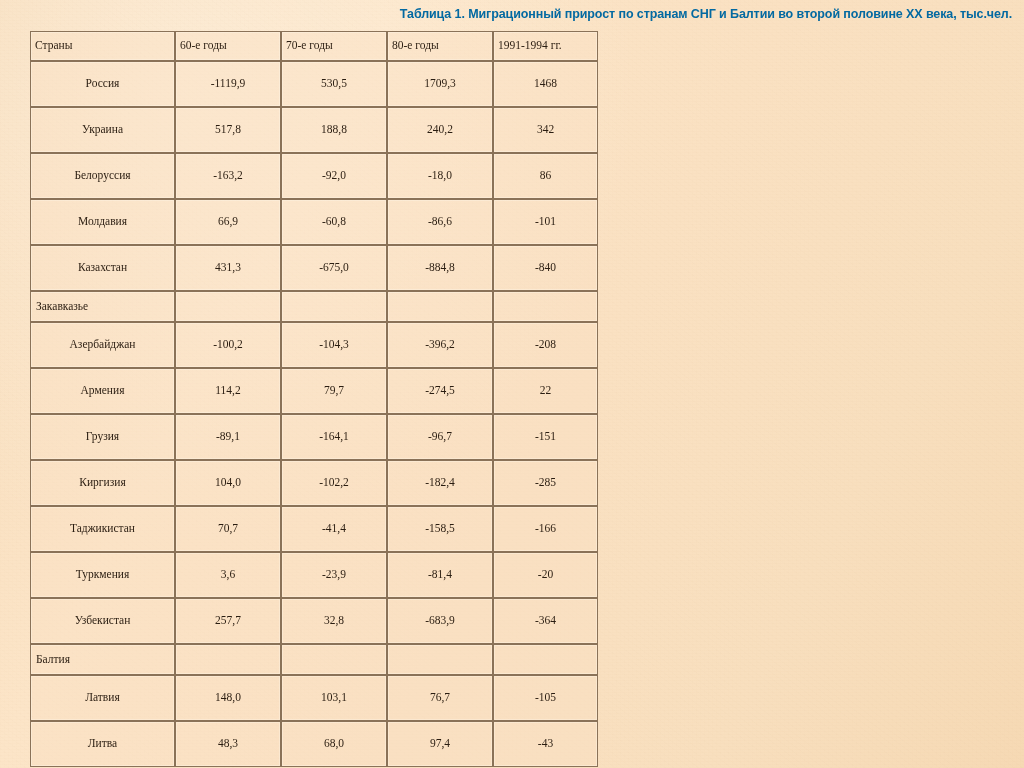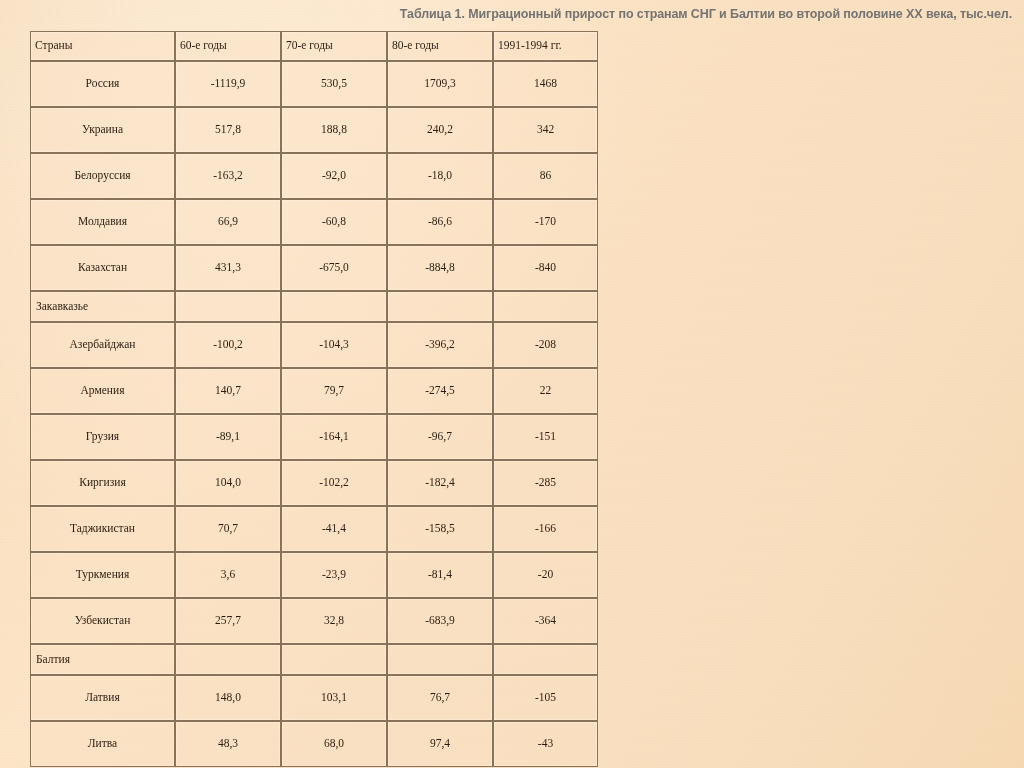--- a/index.html
+++ b/index.html
@@ -30,21 +30,21 @@
       repeating-linear-gradient(37deg, rgba(160,110,60,0.035) 0px, rgba(160,110,60,0.035) 1px, rgba(255,255,255,0) 1px, rgba(255,255,255,0) 5px);
   }
 
   #caption {
     position: absolute;
     top: 7px;
     right: 12px;
     font-family: "Liberation Sans", "DejaVu Sans", sans-serif;
     font-size: 12.5px;
     font-weight: bold;
-    color: #737373;
+    color: #0369a1;
     letter-spacing: -0.1px;
     white-space: nowrap;
     z-index: 3;
   }
 
   #table-wrap {
     position: absolute;
     left: 30px;
     top: 31px;
     width: 568px;
@@ -137,21 +137,21 @@
           <td>-163,2</td>
           <td>-92,0</td>
           <td>-18,0</td>
           <td>86</td>
         </tr>
         <tr class="r-data">
           <td class="country">Молдавия</td>
           <td>66,9</td>
           <td>-60,8</td>
           <td>-86,6</td>
-          <td>-170</td>
+          <td>-101</td>
         </tr>
         <tr class="r-data">
           <td class="country">Казахстан</td>
           <td>431,3</td>
           <td>-675,0</td>
           <td>-884,8</td>
           <td>-840</td>
         </tr>
         <tr class="r-group">
           <td class="group-name">Закавказье</td>
@@ -162,21 +162,21 @@
         </tr>
         <tr class="r-data">
           <td class="country">Азербайджан</td>
           <td>-100,2</td>
           <td>-104,3</td>
           <td>-396,2</td>
           <td>-208</td>
         </tr>
         <tr class="r-data">
           <td class="country">Армения</td>
-          <td>140,7</td>
+          <td>114,2</td>
           <td>79,7</td>
           <td>-274,5</td>
           <td>22</td>
         </tr>
         <tr class="r-data">
           <td class="country">Грузия</td>
           <td>-89,1</td>
           <td>-164,1</td>
           <td>-96,7</td>
           <td>-151</td>

